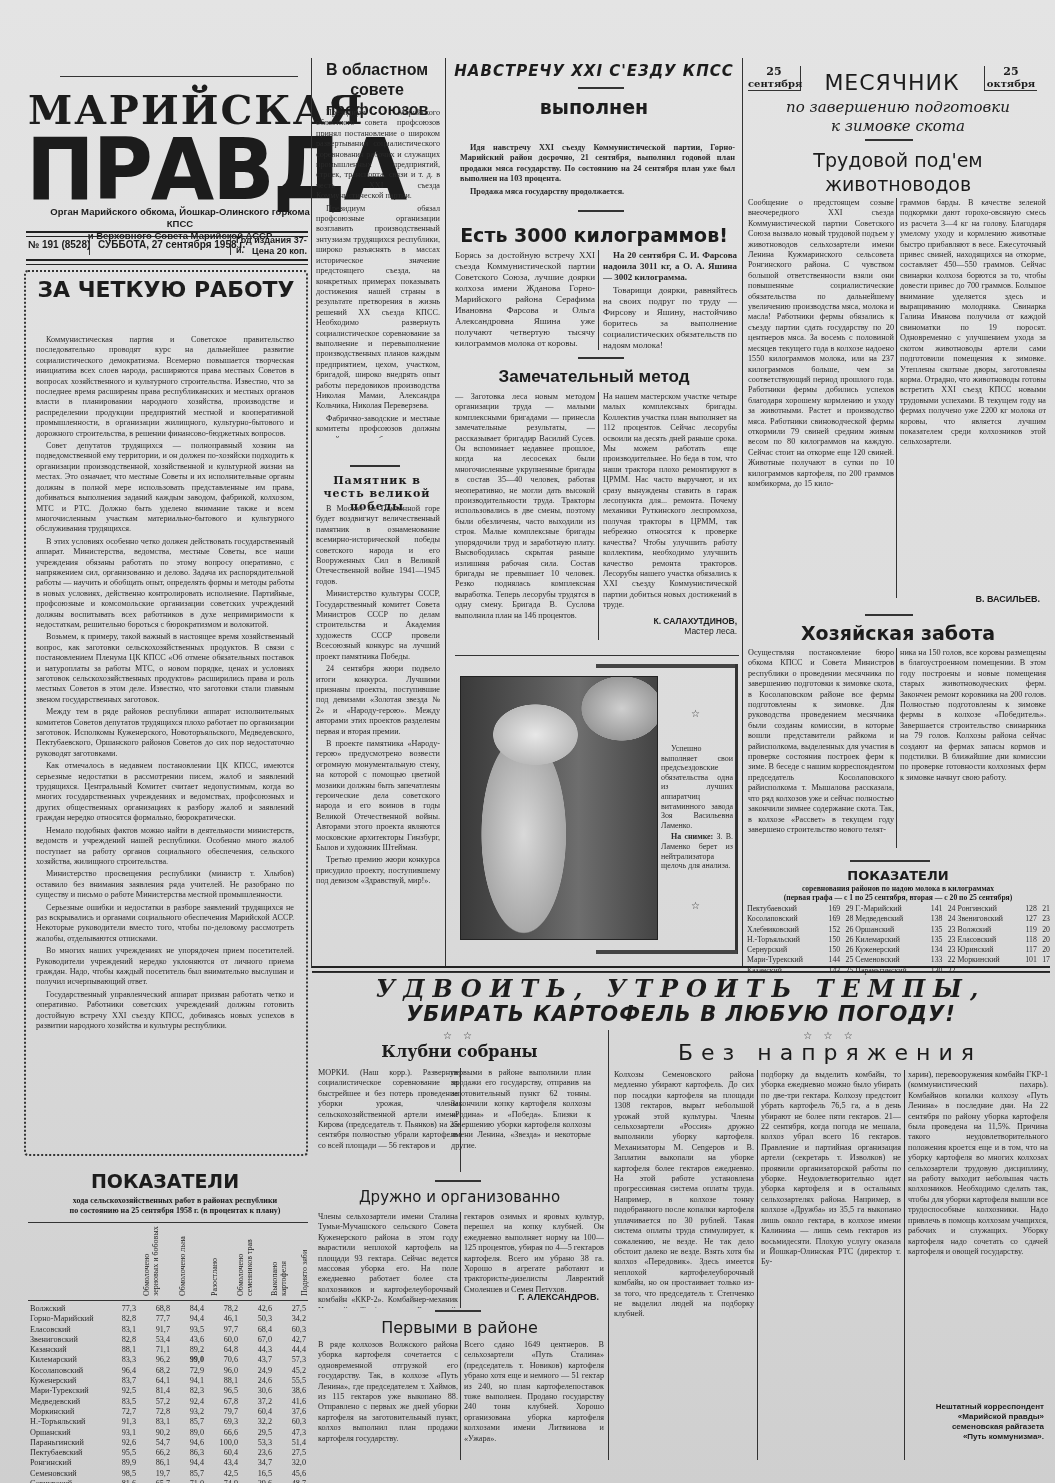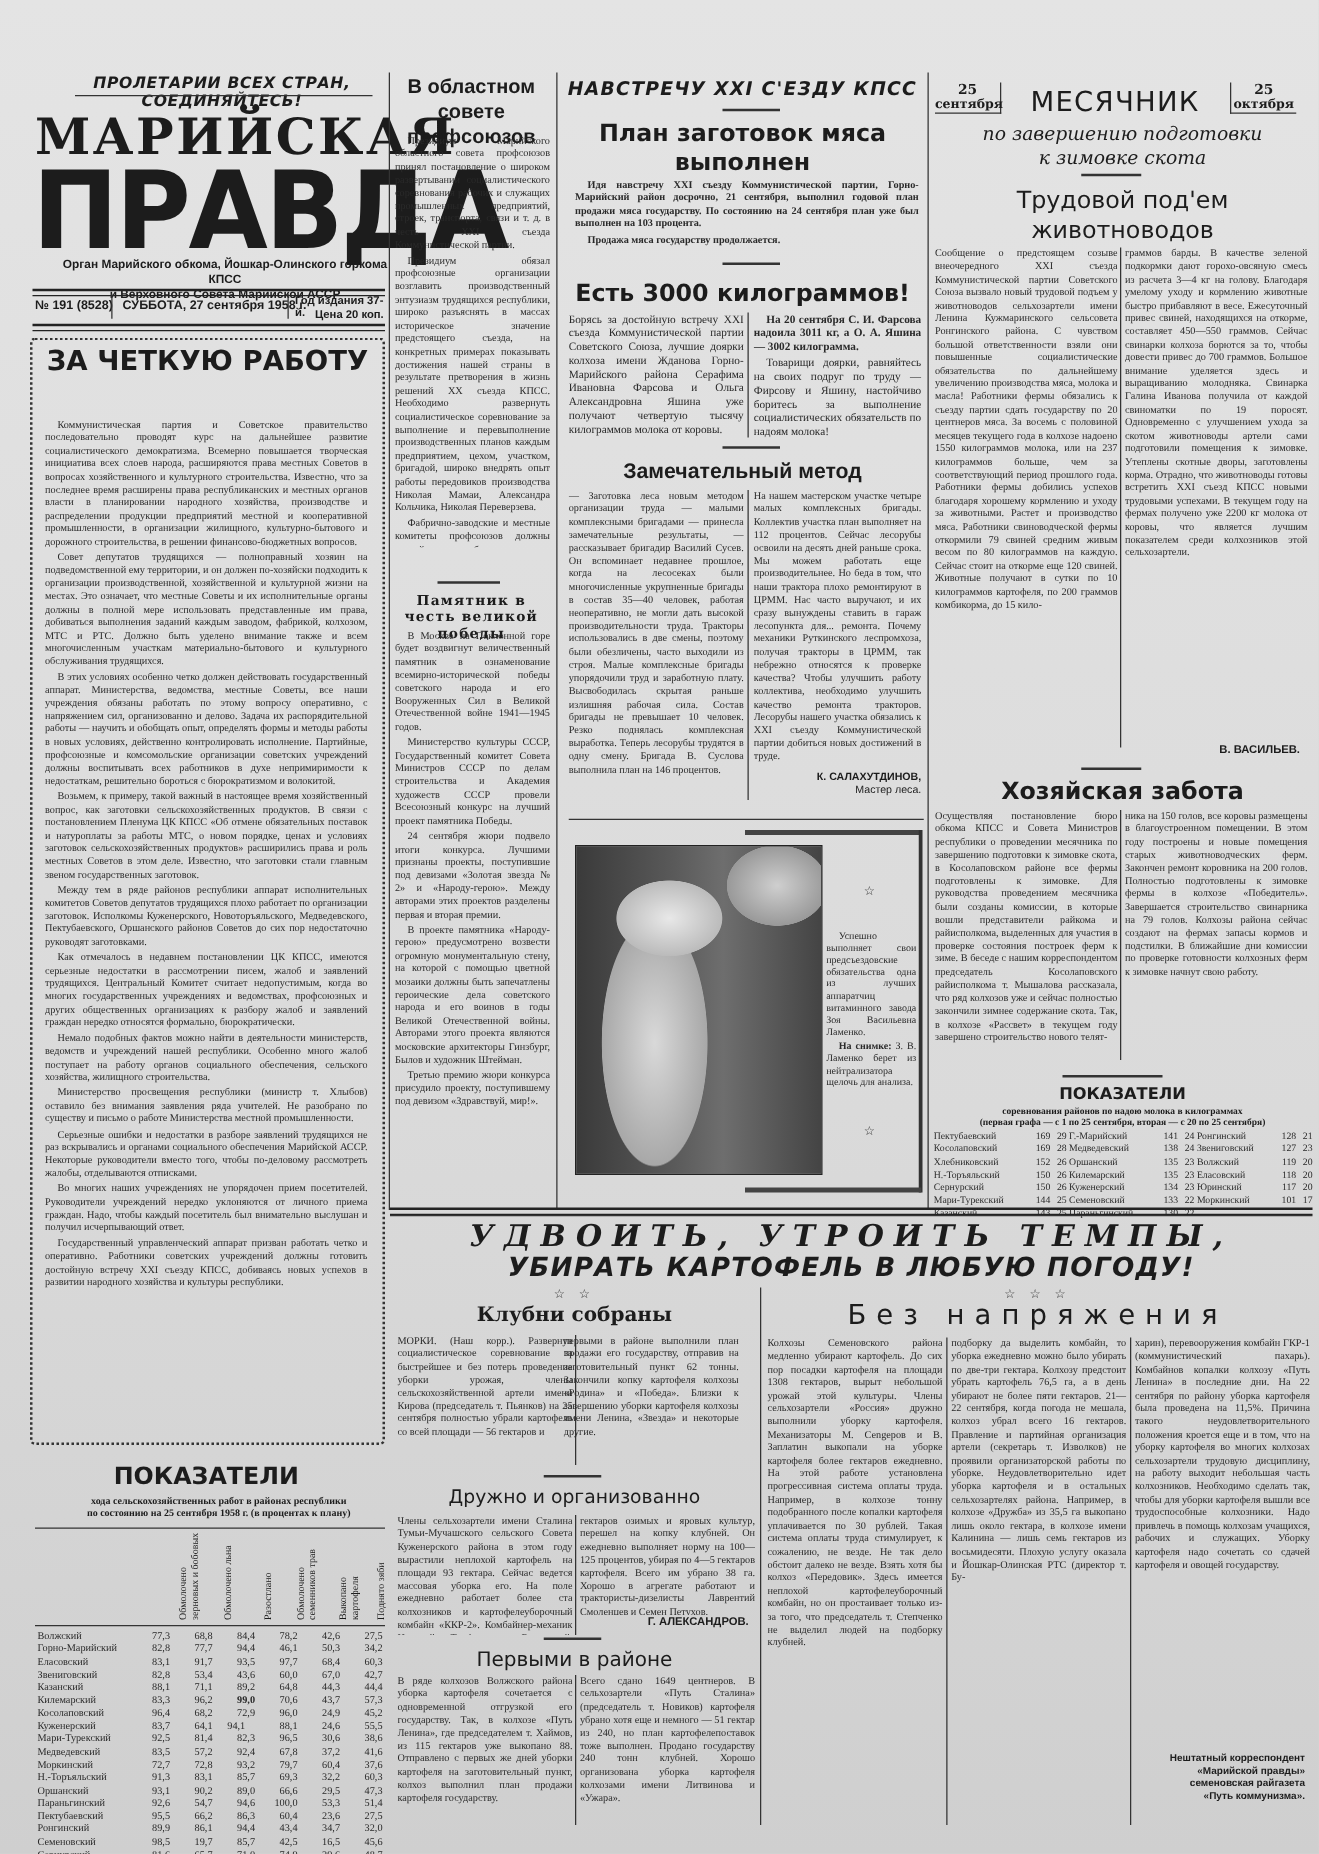--- a/index.html
+++ b/index.html
@@ -46,21 +46,20 @@
   }
   .stars { font-family:"DejaVu Sans", sans-serif; font-size:10px; letter-spacing:4px; color:#333; }
   .dateBox { font-family:"DejaVu Serif", serif; font-weight:bold; font-size:11px; line-height:12px; text-align:center; }
   .rotcol { writing-mode:vertical-rl; transform:rotate(180deg); font-size:8px; line-height:9px; }
 </style>
 </head>
 <body>
 
 <div class="page">
 
-  <div class="abs slogan center" style="left:55px;top:58px;width:245px;">ПРОЛЕТАРИИ ВСЕХ СТРАН, СОЕДИНЯЙТЕСЬ!</div>
   <div class="hline" style="left:60px;top:76px;width:238px;"></div>
   <div class="abs mast1" style="left:28px;top:86px;">МАРИЙСКАЯ</div>
   <div class="abs mast2" style="left:26px;top:128px;">ПРАВДА</div>
   <div class="abs organ center" style="left:50px;top:206px;width:260px;">
     <div>Орган Марийского обкома, Йошкар-Олинского горкома КПСС</div>
     <div>и Верховного Совета Марийской АССР</div>
   </div>
   <div class="hline2" style="left:26px;top:231px;width:282px;"></div>
   <div class="abs" style="left:26px;top:235px;width:282px;height:24px;font-family:'Liberation Sans',sans-serif;font-weight:bold;font-size:10px;">
     <span class="abs" style="left:2px;top:4px;">№ 191 (8528)</span>
@@ -167,21 +166,21 @@
           <td class="num" style="width: 30px;">68,2</td>
           <td class="num" style="width: 30px;">72,9</td>
           <td class="num" style="width: 30px;">96,0</td>
           <td class="num" style="width: 30px;">24,9</td>
           <td class="num" style="width: 30px;">45,2</td>
         </tr>
         <tr>
           <td>Куженерский</td>
           <td class="num" style="width: 30px;">83,7</td>
           <td class="num" style="width: 30px;">64,1</td>
-          <td class="num" style="width: 30px; text-align: center;">94,1</td>
+          <td class="num" style="width: 30px;">94,1</td>
           <td class="num" style="width: 30px;">88,1</td>
           <td class="num" style="width: 30px;">24,6</td>
           <td class="num" style="width: 30px;">55,5</td>
         </tr>
         <tr>
           <td>Мари-Турекский</td>
           <td class="num" style="width: 30px;">92,5</td>
           <td class="num" style="width: 30px;">81,4</td>
           <td class="num" style="width: 30px;">82,3</td>
           <td class="num" style="width: 30px;">96,5</td>
@@ -286,21 +285,20 @@
     <p>Министерство культуры СССР, Государственный комитет Совета Министров СССР по делам строительства и Академия художеств СССР провели Всесоюзный конкурс на лучший проект памятника Победы.</p>
     <p>24 сентября жюри подвело итоги конкурса. Лучшими признаны проекты, поступившие под девизами «Золотая звезда № 2» и «Народу-герою». Между авторами этих проектов разделены первая и вторая премии.</p>
     <p>В проекте памятника «Народу-герою» предусмотрено возвести огромную монументальную стену, на которой с помощью цветной мозаики должны быть запечатлены героические дела советского народа и его воинов в годы Великой Отечественной войны. Авторами этого проекта являются московские архитекторы Гинзбург, Былов и художник Штейман.</p>
     <p>Третью премию жюри конкурса присудило проекту, поступившему под девизом «Здравствуй, мир!».</p>
   </div>
   <div class="vline" style="left:445px;top:58px;height:910px;"></div>
 
   <div class="abs center" style="left:448px;top:62px;width:292px;font-family:'DejaVu Sans',sans-serif;font-style:italic;font-weight:bold;font-size:15px;letter-spacing:1px;">НАВСТРЕЧУ XXI С'ЕЗДУ КПСС</div>
   <div class="sep" style="left:578px;top:87px;width:46px;"></div>
   <div class="abs head-sans-b center" style="left:448px;top:96px;width:292px;font-size:19px;line-height:23px;">
-    <div>План заготовок мяса</div>
     <div>выполнен</div>
   </div>
   <div class="abs txt" style="left:460px;top:143px;width:275px;height:60px;font-weight:bold;">
     <p>Идя навстречу XXI съезду Коммунистической партии, Горно-Марийский район досрочно, 21 сентября, выполнил годовой план продажи мяса государству. По состоянию на 24 сентября план уже был выполнен на 103 процента.</p>
     <p>Продажа мяса государству продолжается.</p>
   </div>
   <div class="sep" style="left:578px;top:210px;width:46px;"></div>
   <div class="abs head-sans-b center" style="left:448px;top:224px;width:292px;font-size:19px;">Есть 3000 килограммов!</div>
   <div class="abs txt" style="left:455px;top:250px;width:140px;height:100px;font-size:9px;line-height:11px;">Борясь за достойную встречу XXI съезда Коммунистической партии Советского Союза, лучшие доярки колхоза имени Жданова Горно-Марийского района Серафима Ивановна Фарсова и Ольга Александровна Яшина уже получают четвертую тысячу килограммов молока от коровы.</div>
   <div class="vline" style="left:598px;top:250px;height:100px;"></div>

